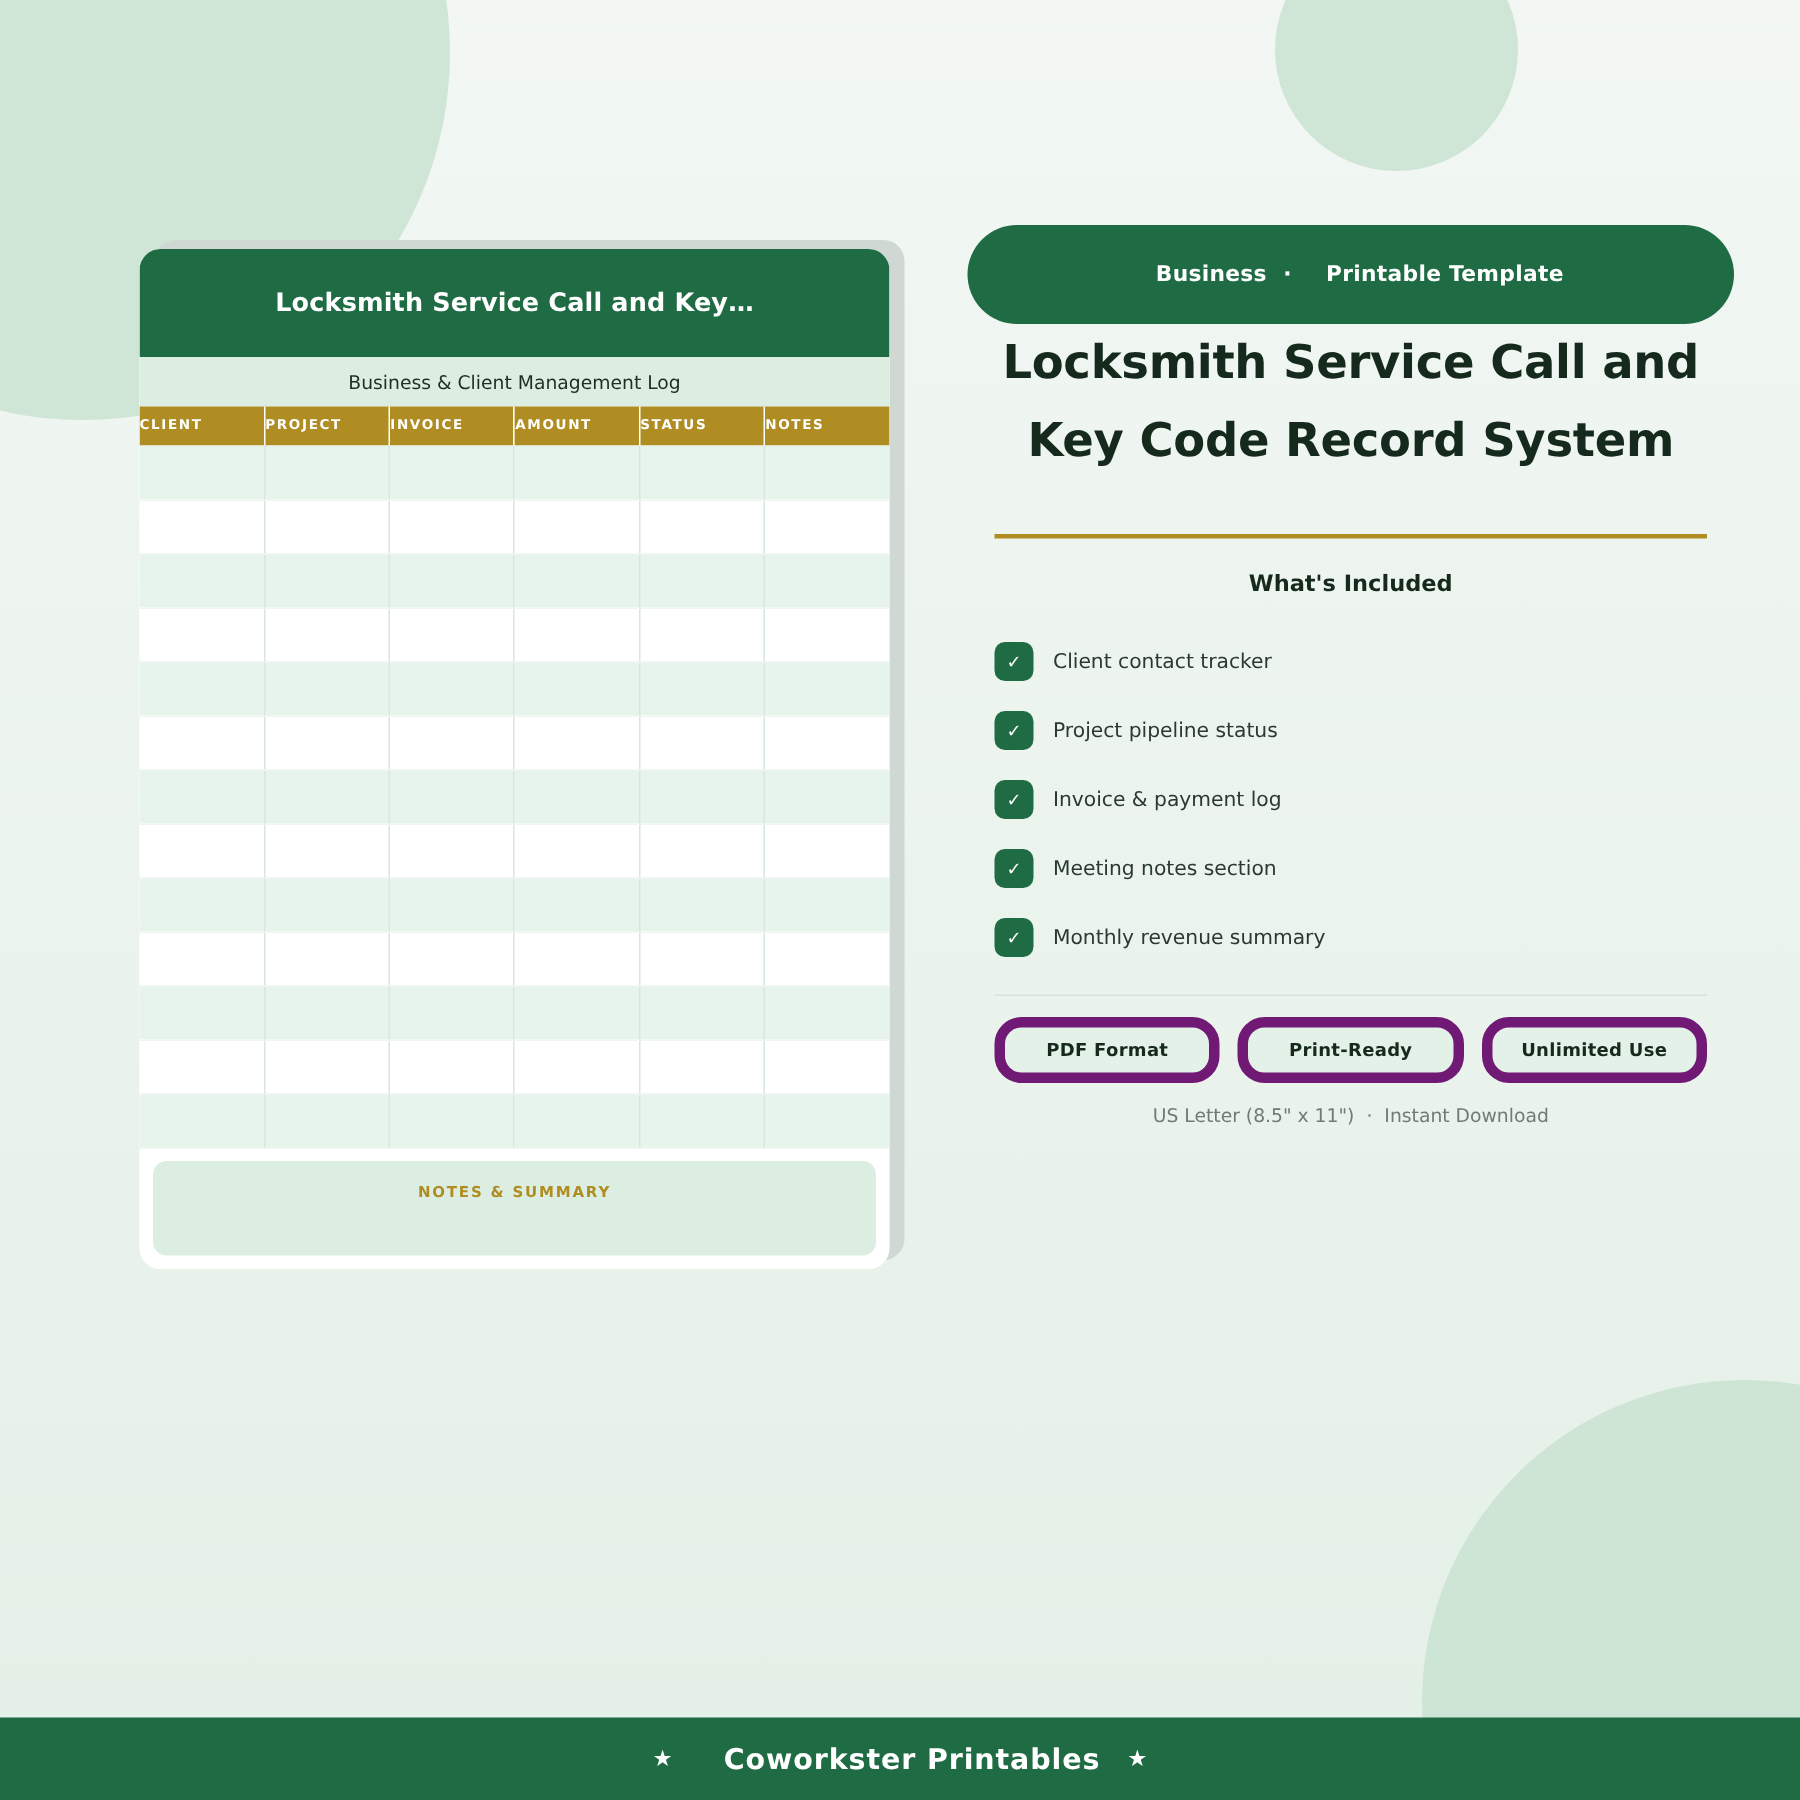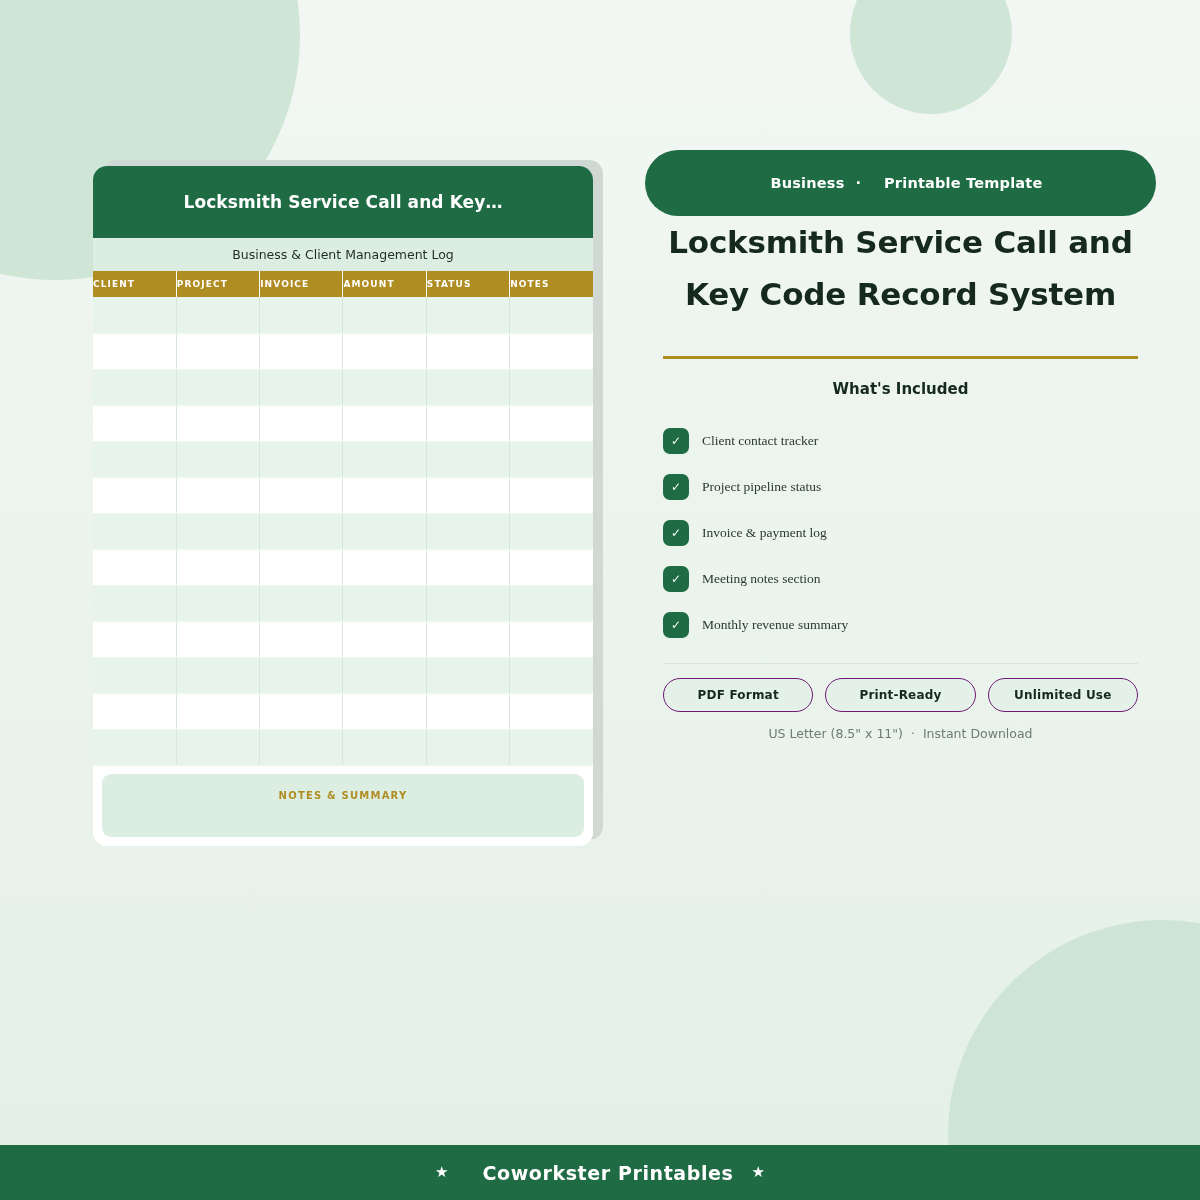--- a/index.html
+++ b/index.html
@@ -243,39 +243,38 @@
     display: flex;
     align-items: center;
     justify-content: center;
     color: #ffffff;
     font-size: 12px;
     line-height: 1;
   }
   .feature-label {
     font-size: 13.5px;
     color: #2a3a30;
-    font-family: Liberation Serif, serif;
   }
 
   .tag-divider {
     margin: 15px 18px 0 18px;
     height: 1px;
     background: #d5e5da;
   }
 
   .tag-row {
     margin-top: 14px;
     padding: 0 18px;
     display: flex;
     gap: 12px;
   }
   .tag-chip {
     flex: 1;
-    height: 34px;
-    border: 1px solid #701a75;
+    height: 44px;
+    border: 7px solid #701a75;
     border-radius: 18px;
     background: #e4f1e8;
     display: flex;
     align-items: center;
     justify-content: center;
     font-size: 12px;
     font-weight: bold;
     color: #152a1d;
     letter-spacing: .2px;
   }

